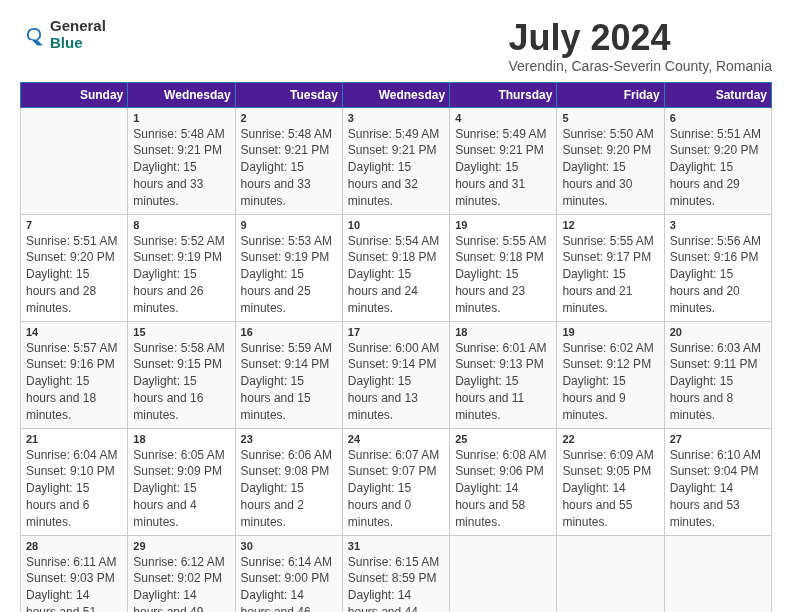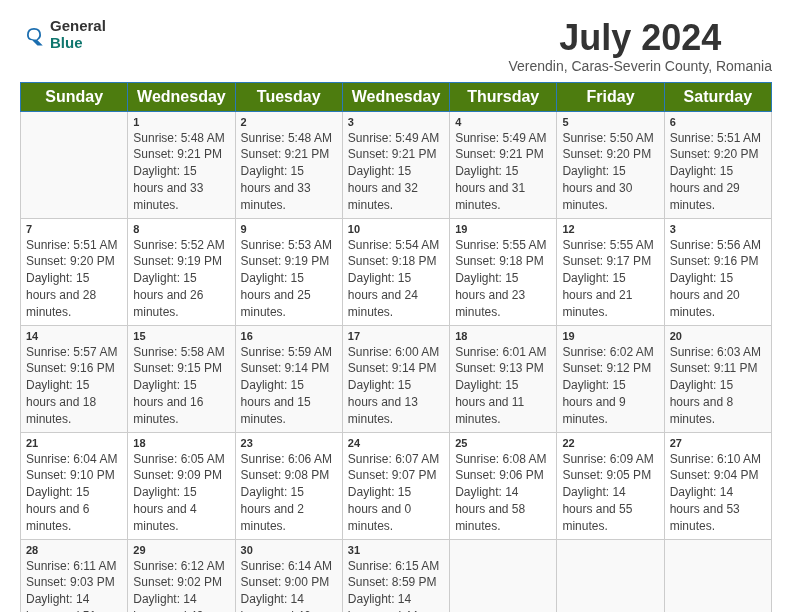--- a/index.html
+++ b/index.html
@@ -42,46 +42,46 @@
       font-size: 15px;
       font-weight: bold;
       color: #0f766e;
     }
     .logo-icon {
       width: 28px;
       height: 28px;
       margin-right: 2px;
     }
     .title-block {
-      text-align: center;
+      text-align: left;
     }
     .month-title {
       font-size: 36px;
       font-weight: bold;
       color: #333;
       line-height: 1.1;
     }
     .subtitle {
       font-size: 14px;
       color: #555;
     }
     .calendar {
       flex: 1;
       border: 1px solid #ccc;
       border-collapse: collapse;
       width: 100%;
       table-layout: fixed;
     }
     .calendar th {
-      background-color: #4d7c0f;
+      background-color: #4c1d95;
       color: #fff;
-      font-size: 16px;
+      font-size: 12px;
       font-weight: bold;
       padding: 5px 4px;
-      text-align: center;
+      text-align: right;
       border: 1px solid #2979b8;
     }
     .calendar td {
       border: 1px solid #ccc;
       vertical-align: top;
       padding: 4px 5px;
       font-size: 10px;
       color: #333;
       background: #fff;
       height: 88px;

